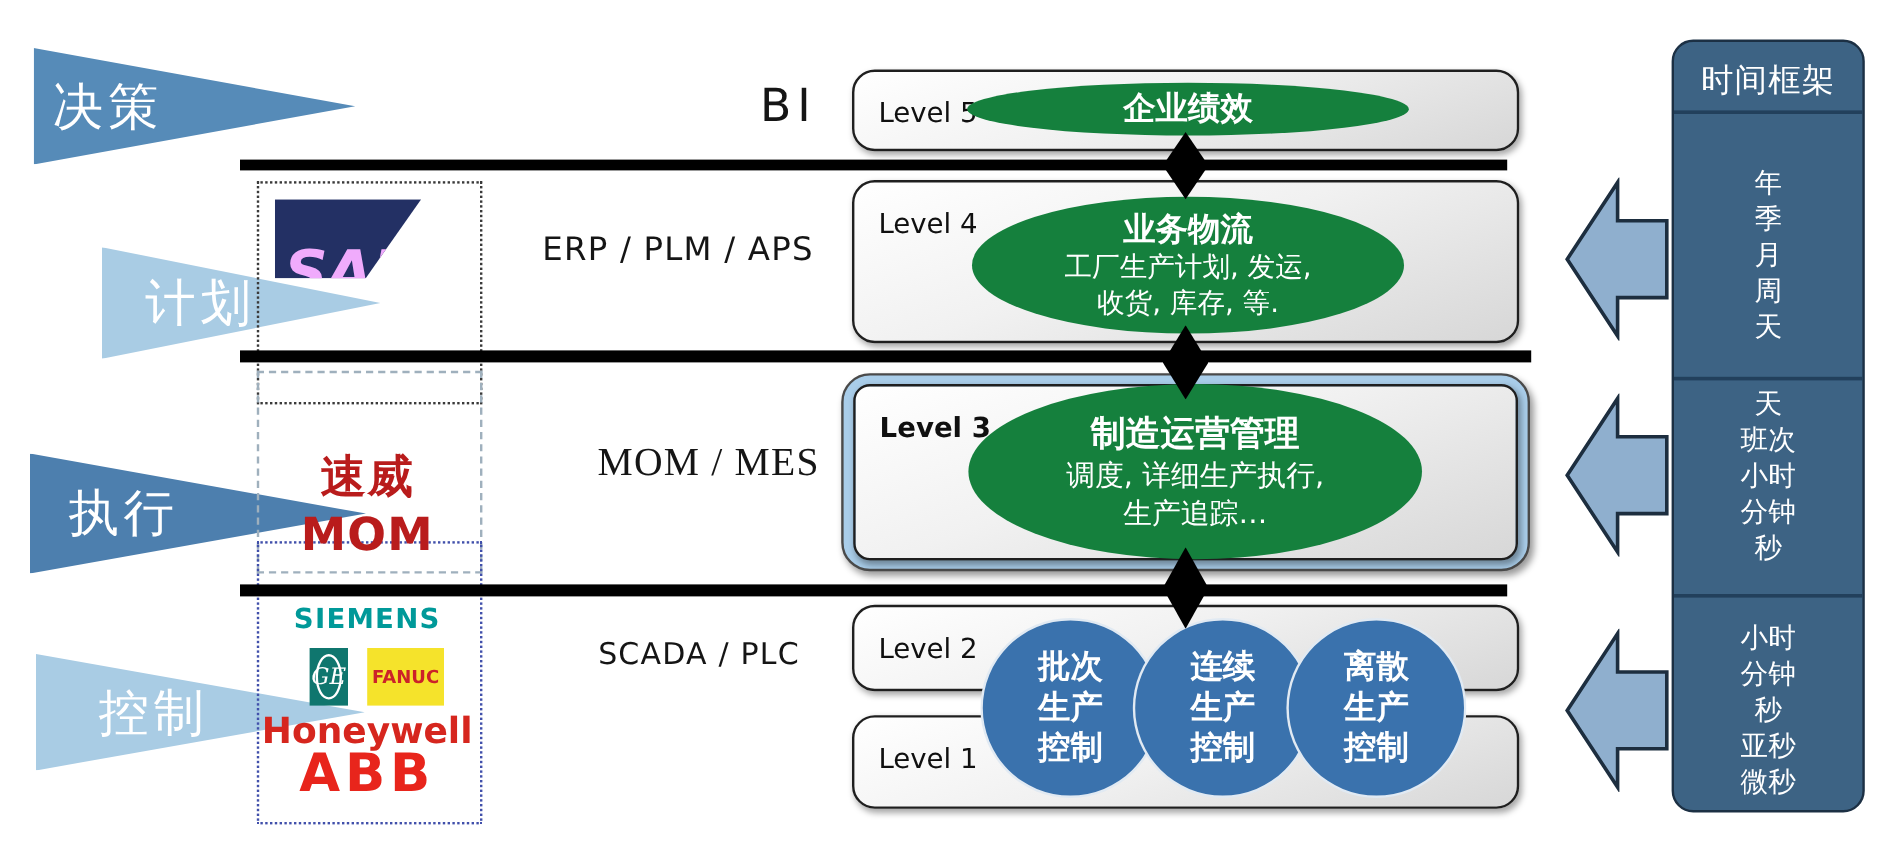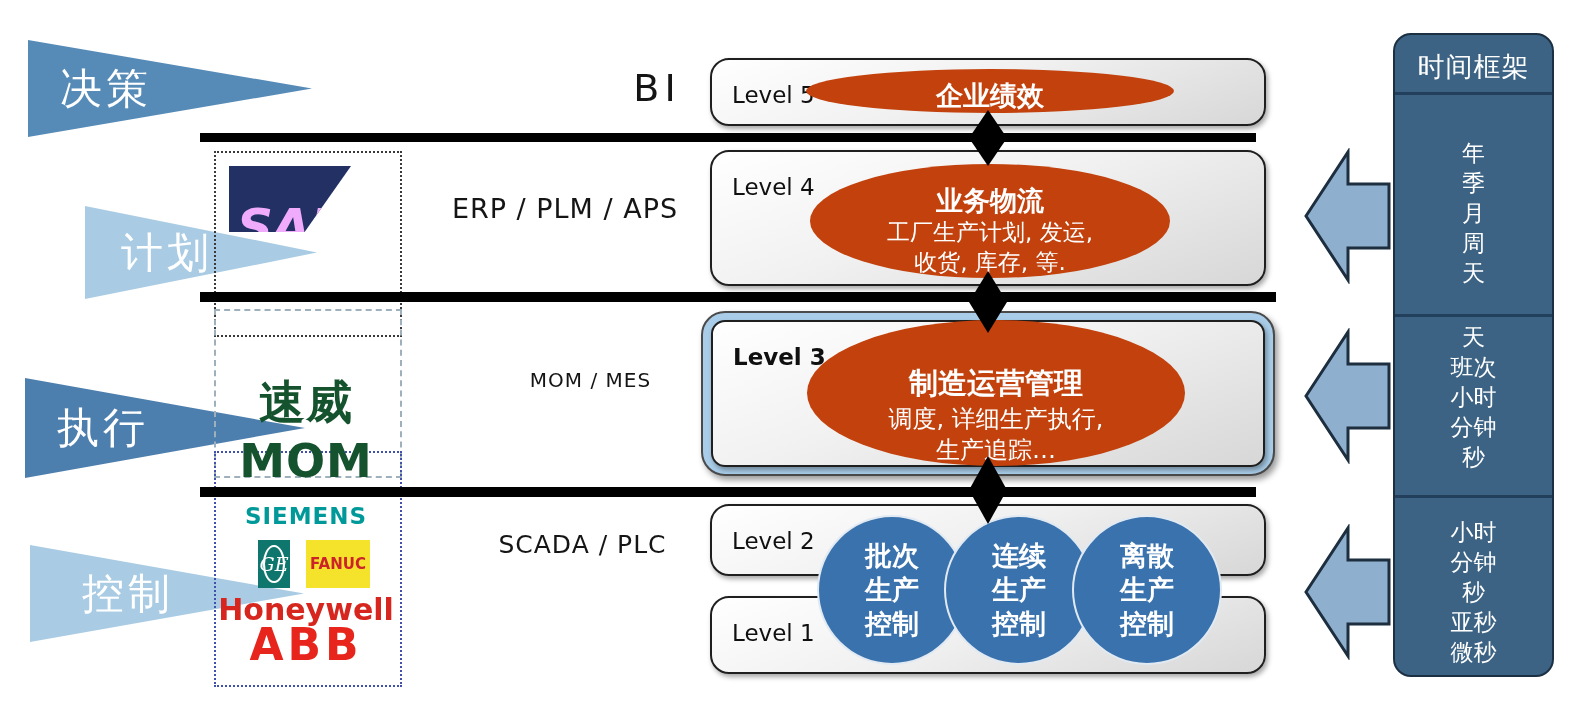--- a/index.html
+++ b/index.html
@@ -15,21 +15,21 @@
   .tri-light{background:#a9cce4;}
   
   .vbox{position:absolute;z-index:4;}
   .vbox-dotted{border:2px dotted #3a3a3a;}
   .vbox-dashed{border:2px dashed #9fb0bd;}
   .vbox-bluedot{border:2px dotted #4150ab;}
   .sap{position:absolute;left:229px;top:166px;width:122px;height:66px;background:#233064;
        clip-path:polygon(0 0,100% 0,62% 100%,0 100%);z-index:5;}
   .sap span{color:#f0abfc;font-weight:bold;font-size:50px;font-style:italic;position:absolute;left:8px;top:10px;letter-spacing:-1px;margin-top:22px;}
   .mom-logo{position:absolute;left:214px;top:372px;width:184px;text-align:center;z-index:5;
-            color:#14532d;font-weight:bold;font-size:46px;letter-spacing:1px;}
+            color:#b91c1c;font-weight:bold;font-size:38px;letter-spacing:1px;}
   .siemens{position:absolute;left:214px;top:503px;width:184px;text-align:center;z-index:5;
            color:#009999;font-weight:bold;font-size:23px;letter-spacing:1px;}
   .ge{position:absolute;left:258px;top:540px;width:32px;height:48px;background:#0f766e;z-index:5;}
   .ge .ring{position:absolute;inset:5px;border:2px solid #fff;border-radius:50%;
             display:flex;align-items:center;justify-content:center;color:#fff;
             font-family:"DejaVu Serif","Liberation Serif",serif;font-style:italic;font-size:19px;}
   .fanuc{position:absolute;left:306px;top:540px;width:64px;height:48px;background:#f5e32b;z-index:5;
          display:flex;align-items:center;justify-content:center;color:#cc2229;font-weight:bold;font-size:15px;}
   .honeywell{position:absolute;left:214px;top:592px;width:184px;text-align:center;z-index:5;
              color:#d6261e;font-weight:bold;font-size:30px;}
@@ -41,22 +41,22 @@
   
   .lvl{position:absolute;border:2px solid #1f1f1f;border-radius:19px;z-index:10;
        background:linear-gradient(160deg,#ffffff 0%,#f1f1f1 45%,#d7d7d7 100%);
        box-shadow:2px 3px 5px rgba(0,0,0,0.35);}
   .lvl-label{position:absolute;left:20px;top:22px;font-size:23px;color:#101010;}
   .lvl3-frame{position:absolute;left:701px;top:311px;width:570px;height:161px;background:#a9cde9;
               border:2px solid #4a4a4a;border-radius:24px;z-index:9;box-shadow:3px 4px 6px rgba(0,0,0,0.4);}
   .lvl3-inner{left:711px;top:320px;width:550px;height:143px;border-radius:14px;}
   .lvl3-inner .lvl-label{font-weight:bold;}
   
-  .ell{position:absolute;background:#c2410c;border-radius:50%;z-index:15;color:#fff;
-       display:flex;flex-direction:column;align-items:center;justify-content:flex-end;text-align:center;}
+  .ell{position:absolute;background:#15803d;border-radius:50%;z-index:15;color:#fff;
+       display:flex;flex-direction:column;align-items:center;justify-content:center;text-align:center;}
   .ell .t1{font-size:27px;font-weight:600;line-height:1.3;}
   .ell .t1b{font-size:29px;font-weight:bold;line-height:1.35;}
   .ell .t2{font-size:23px;line-height:1.3;}
   .ctl{position:absolute;width:146px;height:146px;border-radius:50%;background:#3a72ad;z-index:25;
        border:2px solid rgba(255,255,255,0.85);color:#fff;display:flex;flex-direction:column;
        align-items:center;justify-content:center;text-align:center;font-size:27px;font-weight:600;line-height:1.25;}
   
   .sys{position:absolute;color:#151515;text-align:center;font-weight:500;z-index:8;}
   
   .tf{position:absolute;left:1393px;top:33px;width:157px;height:640px;background:#3d6384;
@@ -66,21 +66,21 @@
   .tf-sec{position:absolute;left:0;right:0;text-align:center;font-size:23px;line-height:30px;}
   .tf-sec div{white-space:nowrap;}
   
   .blk{position:absolute;z-index:7;}
 </style>
 </head>
 <body>
 
 <div id="canvas">
 
-  <div class="tri tri-dark" style="left:28px;top:40px;width:252px;height:97px;padding-left:32px;">
+  <div class="tri tri-dark" style="left:28px;top:40px;width:252px;height:97px;padding-left:16px;">
     <span>决策</span>
   </div>
   <div class="tri tri-light" style="left:85px;top:206px;width:196px;height:93px;padding-left:36px;">
     <span>计划</span>
   </div>
   <div class="tri tri-dark2" style="left:25px;top:378px;width:248px;height:100px;padding-left:32px;">
     <span>执行</span>
   </div>
   <div class="tri tri-light" style="left:30px;top:545px;width:222px;height:97px;padding-left:52px;">
     <span>控制</span>
@@ -101,21 +101,21 @@
   <div class="fanuc">FANUC</div>
   <div class="honeywell">Honeywell</div>
   <div class="abb">ABB</div>
 
   <div class="bar" style="left:200px;top:133px;width:1056px;"></div>
   <div class="bar" style="left:200px;top:292px;width:1076px;height:10px;"></div>
   <div class="bar" style="left:200px;top:487px;width:1056px;height:10px;"></div>
 
   <div class="sys" style="left:612px;top:66px;width:90px;font-size:38px;letter-spacing:5px;">BI</div>
   <div class="sys" style="left:420px;top:193px;width:290px;font-size:27px;letter-spacing:1px;">ERP / PLM / APS</div>
-  <div class="sys" style="left:488px;top:368px;width:205px;font-size:20px;letter-spacing:1px;">MOM / MES</div>
+  <div class="sys" style="left:488px;top:368px;width:205px;font-size:33px;letter-spacing:1px;font-family:Liberation Serif, serif;">MOM / MES</div>
   <div class="sys" style="left:475px;top:530px;width:215px;font-size:25px;letter-spacing:1px;">SCADA / PLC</div>
 
   <div class="lvl" style="left:710px;top:58px;width:552px;height:64px;">
     <span class="lvl-label">Level 5</span>
   </div>
   <div class="lvl" style="left:710px;top:150px;width:552px;height:132px;">
     <span class="lvl-label">Level 4</span>
   </div>
   <div class="lvl3-frame"></div>
   <div class="lvl lvl3-inner">

